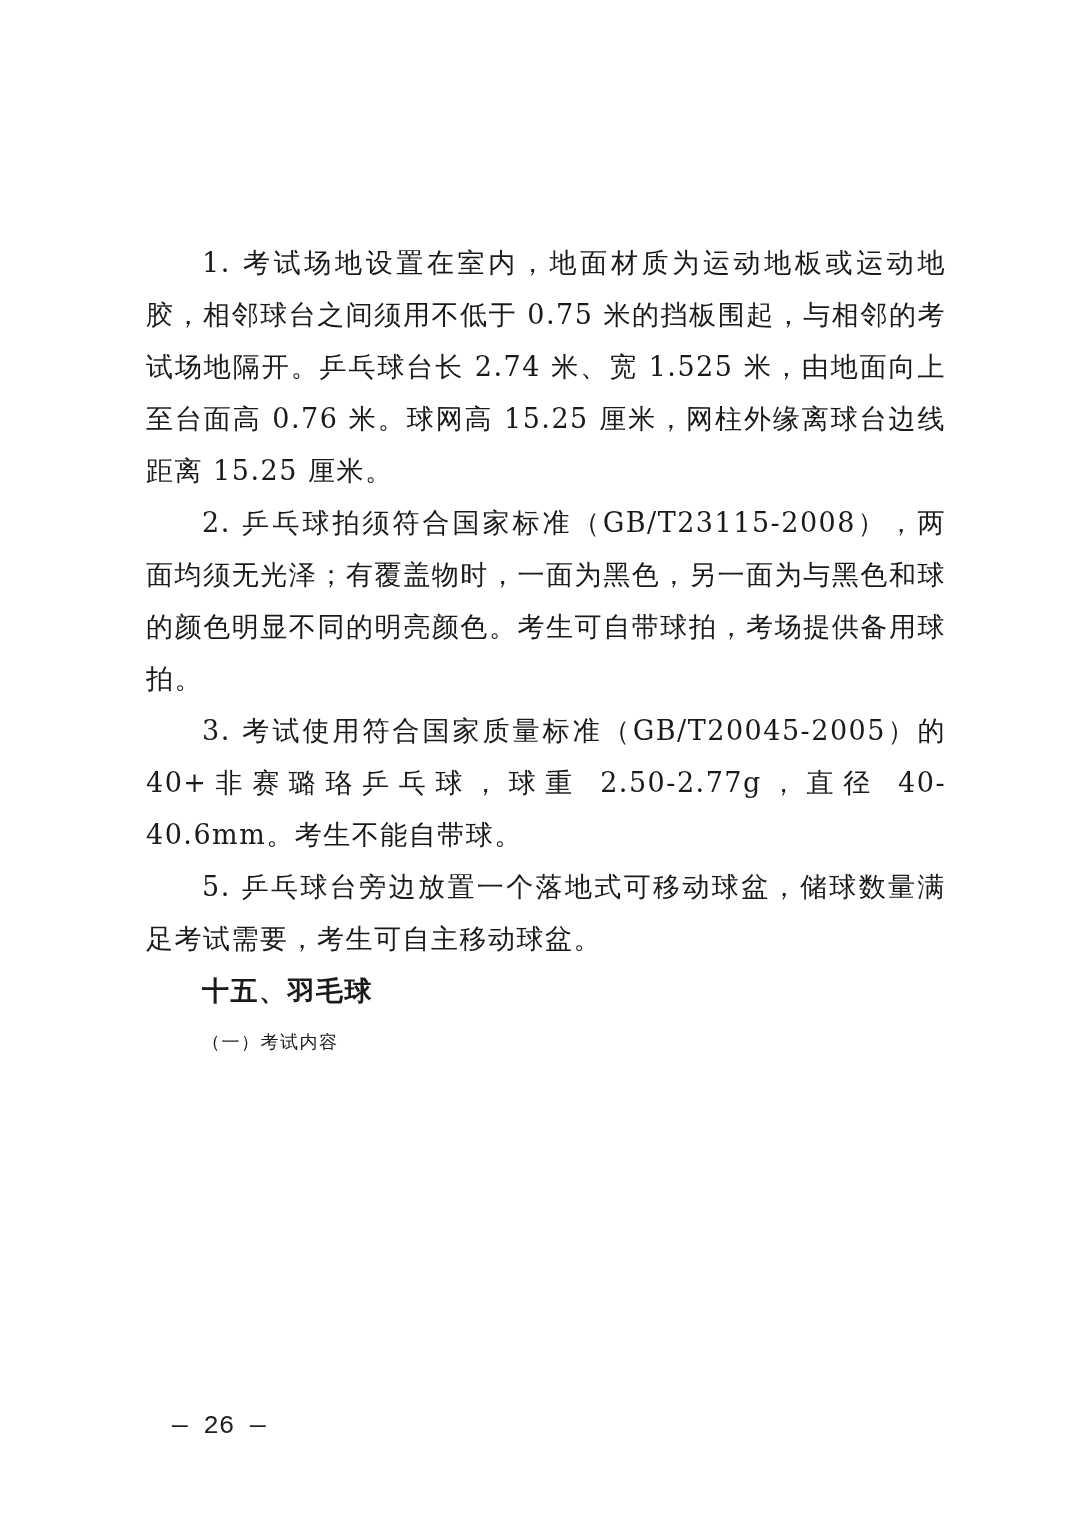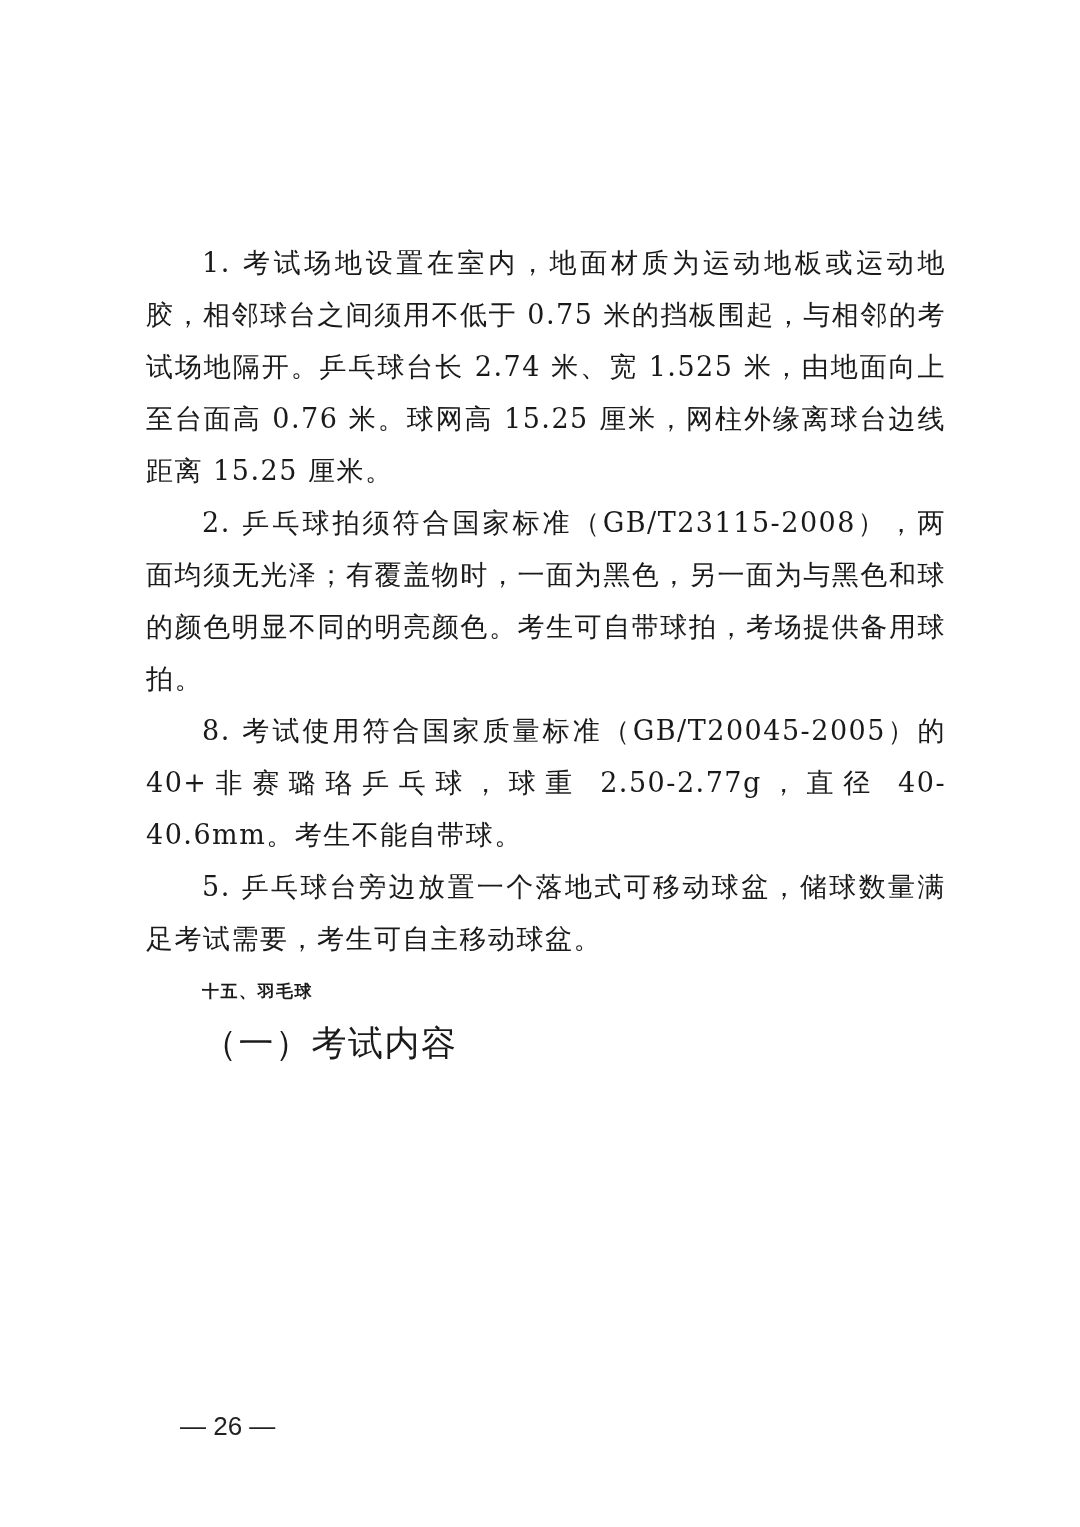--- a/index.html
+++ b/index.html
@@ -9,33 +9,33 @@
     color: #1a1a1a;
   }
   .page { position: absolute; left: 0; top: 0; width: 1080px; height: 1258px; margin-top: 25px; }
   .body-text {
     position: absolute; left: 146px; top: 212px; width: 800px;
     font-size: 27px; line-height: 52px;
     text-align: justify; text-justify: inter-character;
     letter-spacing: 1.5px;
   }
   .para { margin: 0; text-indent: 56px; }
-  .heading { margin: 0; text-indent: 56px; font-family: "DejaVu Sans", "Liberation Sans", sans-serif; font-weight: bold; font-size: 17px; }
-  .subheading { margin: 0; text-indent: 56px; font-family: Liberation Sans, sans-serif; font-size: 35px; }
+  .heading { margin: 0; text-indent: 56px; font-family: "DejaVu Sans", "Liberation Sans", sans-serif; font-weight: bold; font-size: 27px; }
+  .subheading { margin: 0; text-indent: 56px; font-family: Liberation Mono, monospace; font-size: 18px; }
   .page-number {
-    position: absolute; left: 180px; top: 1386px;
-    font-family: Liberation Sans, sans-serif; font-size: 26px; color: #222;
+    position: absolute; left: 172px; top: 1386px;
+    font-family: Liberation Mono, monospace; font-size: 26px; color: #222;
   }
 </style>
 </head>
 <body>
 
 <div class="page">
   <div class="body-text">
     <p class="para">1. 考试场地设置在室内，地面材质为运动地板或运动地胶，相邻球台之间须用不低于 0.75 米的挡板围起，与相邻的考试场地隔开。乒乓球台长 2.74 米、宽 1.525 米，由地面向上至台面高 0.76 米。球网高 15.25 厘米，网柱外缘离球台边线距离 15.25 厘米。</p>
     <p class="para">2. 乒乓球拍须符合国家标准（GB/T23115-2008），两面均须无光泽；有覆盖物时，一面为黑色，另一面为与黑色和球的颜色明显不同的明亮颜色。考生可自带球拍，考场提供备用球拍。</p>
-    <p class="para">8. 考试使用符合国家质量标准（GB/T20045-2005）的 40+非赛璐珞乒乓球，球重 2.50-2.77g，直径 40-40.6mm。考生不能自带球。</p>
+    <p class="para">3. 考试使用符合国家质量标准（GB/T20045-2005）的 40+非赛璐珞乒乓球，球重 2.50-2.77g，直径 40-40.6mm。考生不能自带球。</p>
     <p class="para">5. 乒乓球台旁边放置一个落地式可移动球盆，储球数量满足考试需要，考生可自主移动球盆。</p>
     <p class="heading">十五、羽毛球</p>
     <p class="subheading">（一）考试内容</p>
   </div>
   <div class="page-number">— 26 —</div>
 </div>
 
 </body></html>

